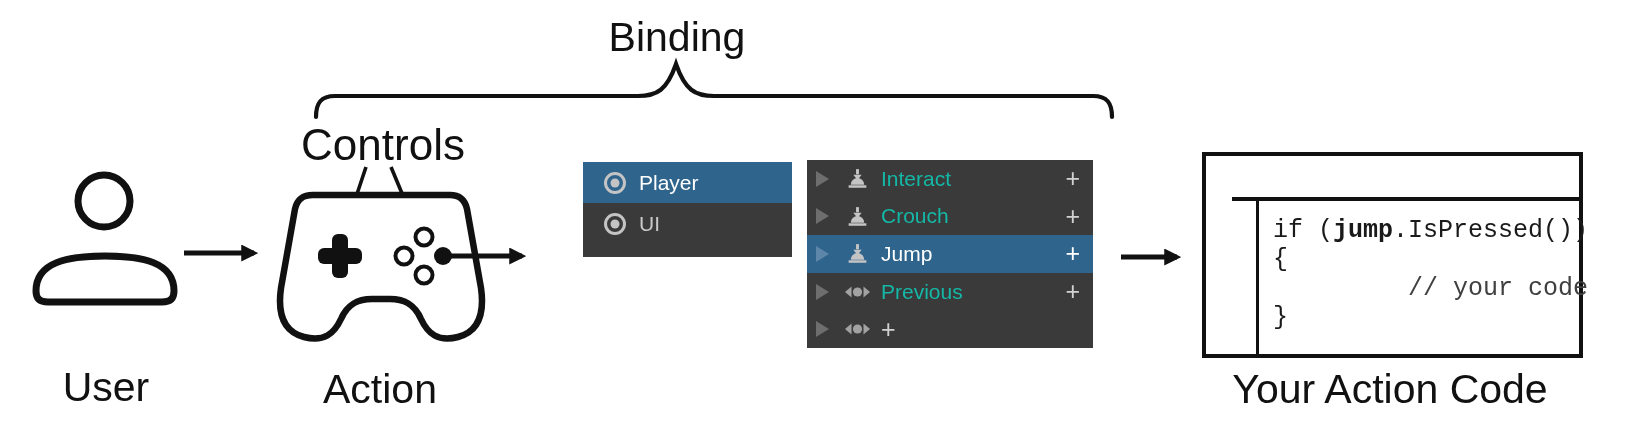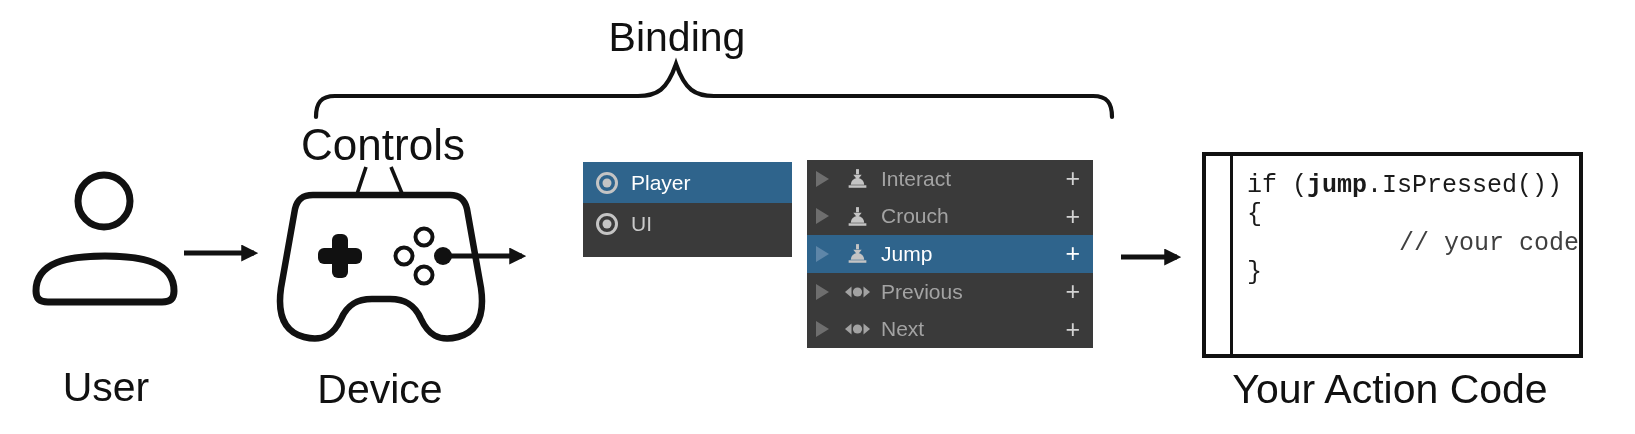--- a/index.html
+++ b/index.html
@@ -26,21 +26,21 @@
   .caption.small { font-size: 44px; }
 
   
   .map-panel {
     position: absolute; left: 583px; top: 162px;
     width: 209px; height: 95px;
     background: #3A3A3A;
   }
   .map-row {
     height: 41px; display: flex; align-items: center;
-    padding-left: 13px;
+    padding-left: 21px;
   }
   .map-row.selected { background: #2F648C; }
   .map-row .label { color: #C9C9C9; font-size: 21px; margin-left: 13px; }
   .map-row.selected .label { color: #ffffff; }
   .radio {
     width: 22px; height: 22px; border-radius: 50%;
     border: 3px solid #C4C4C4; position: relative; flex: 0 0 auto;
   }
   .radio::after {
     content: ""; position: absolute; left: 50%; top: 50%;
@@ -61,31 +61,31 @@
   }
   .action-row.selected { background: #2F648C; }
   .tri {
     width: 0; height: 0; flex: 0 0 auto;
     border-left: 13px solid #6E6E6E;
     border-top: 8px solid transparent;
     border-bottom: 8px solid transparent;
   }
   .action-row.selected .tri { border-left-color: #5E86A8; }
   .action-icon { width: 28px; margin: 0 10px 0 14px; flex: 0 0 auto; display: flex; align-items: center; justify-content: center; }
-  .action-row .label { color: #a3a3a3; font-size: 21px; flex: 1; }
+  .action-row .label { color: #14b8a6; font-size: 21px; flex: 1; }
   .action-row.selected .label { color: #ffffff; }
   .plus { color: #D2D2D2; font-size: 25px; font-weight: 400; line-height: 1; }
   .action-row.selected .plus { color: #ffffff; }
 
   
   .code-box {
     position: absolute; left: 1202px; top: 152px;
     width: 381px; height: 206px;
     border: 4px solid #111; background: #fff;
-    display: flex; flex-direction: row;
+    display: flex; flex-direction: column; padding-left: 26px;
   }
   .code-titlebar { height: 45px; border-bottom: 4px solid #111; flex: 0 0 auto; }
   .code-body { flex: 1; display: flex; }
   .code-gutter { width: 27px; border-right: 3px solid #111; flex: 0 0 auto; }
   .code-area {
     flex: 1; padding: 15px 0 0 14px;
     font-family: "Liberation Mono", monospace;
     font-size: 25px; line-height: 29px; color: #1a1a1a;
   }
   .code-line { white-space: pre; }
@@ -141,21 +141,21 @@
     </g>
 
     <line x1="450" y1="256" x2="522" y2="256" stroke="#111" stroke-width="5" marker-end="url(#ah)"></line>
 
     <line x1="1121" y1="257" x2="1177" y2="257" stroke="#111" stroke-width="5" marker-end="url(#ah)"></line>
   </svg>
 
   <div class="caption" style="left:527px; top:14px; width:300px;">Binding</div>
   <div class="caption small" style="left:283px; top:120px; width:200px;">Controls</div>
   <div class="caption" style="left:26px; top:364px; width:160px;">User</div>
-  <div class="caption" style="left:280px; top:366px; width:200px;">Device</div>
+  <div class="caption" style="left:280px; top:366px; width:200px;">Action</div>
   <div class="caption" style="left:1140px; top:366px; width:500px;">Your Action Code</div>
 
   <div class="map-panel">
     <div class="map-row selected">
       <span class="radio"></span>
       <span class="label">Player</span>
     </div>
     <div class="map-row">
       <span class="radio"></span>
       <span class="label">UI</span>
@@ -221,21 +221,20 @@
 
     <div class="action-row">
       <span class="tri"></span>
       <span class="action-icon">
         <svg width="27" height="14" viewBox="0 0 27 14" fill="#A2A2A2">
           <path d="M7.5,1.5 L7.5,12.5 L1,7 Z"></path>
           <circle cx="13.5" cy="7" r="4.6"></circle>
           <path d="M19.5,1.5 L19.5,12.5 L26,7 Z"></path>
         </svg>
       </span>
-      <span class="label">Next</span>
       <span class="plus">+</span>
     </div>
   </div>
 
   <div class="code-box">
     <div class="code-titlebar"></div>
     <div class="code-body">
       <div class="code-gutter"></div>
       <div class="code-area">
         <div class="code-line"><span>if (</span><span class="kw-bold">jump</span><span>.IsPressed())</span></div>

